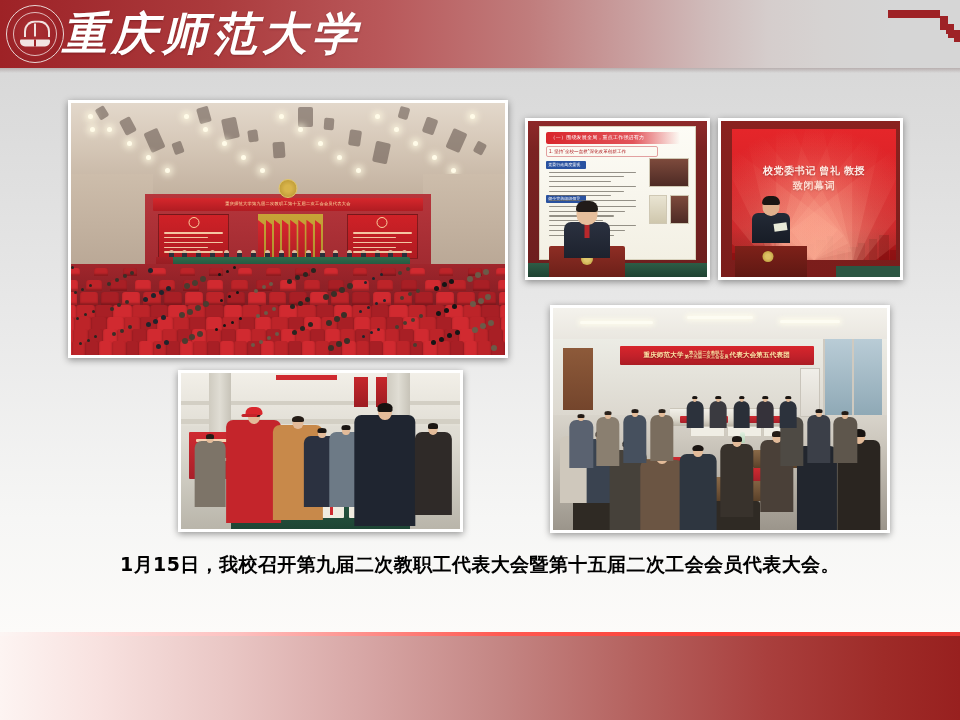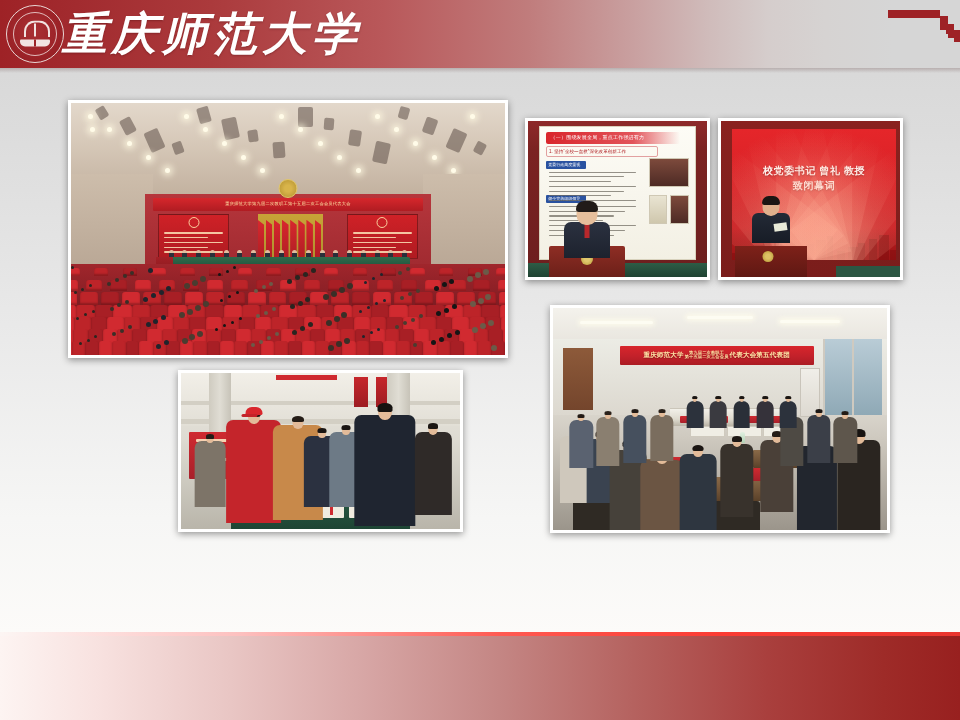--- a/index.html
+++ b/index.html
@@ -1562,17 +1562,18 @@
             <span class="person" style="left: 68%; top: 40%; width: 5%; height: 14%;">
               <span class="b" style="top: 3.825px; width: 100%; height: calc(100% - 3.825px); background: rgb(44, 50, 60);"></span>
               <span class="h" style="width: 4.5px; height: 5.175px;"></span>
               <span class="hr" style="top: -1px; width: 5.5px; height: 2.97px; background: rgb(26, 21, 18);"></span>
             </span>
           </div>
       </div>
     </div>
   </div>
 
+  <div class="caption">1月15日，我校召开第九届二次教职工代表大会暨第十五届二次工会会员代表大会。</div>
 
   <div class="bottom-hairline"></div>
   <div class="bottom-band"></div>
 
 </div>
 
 </body></html>

